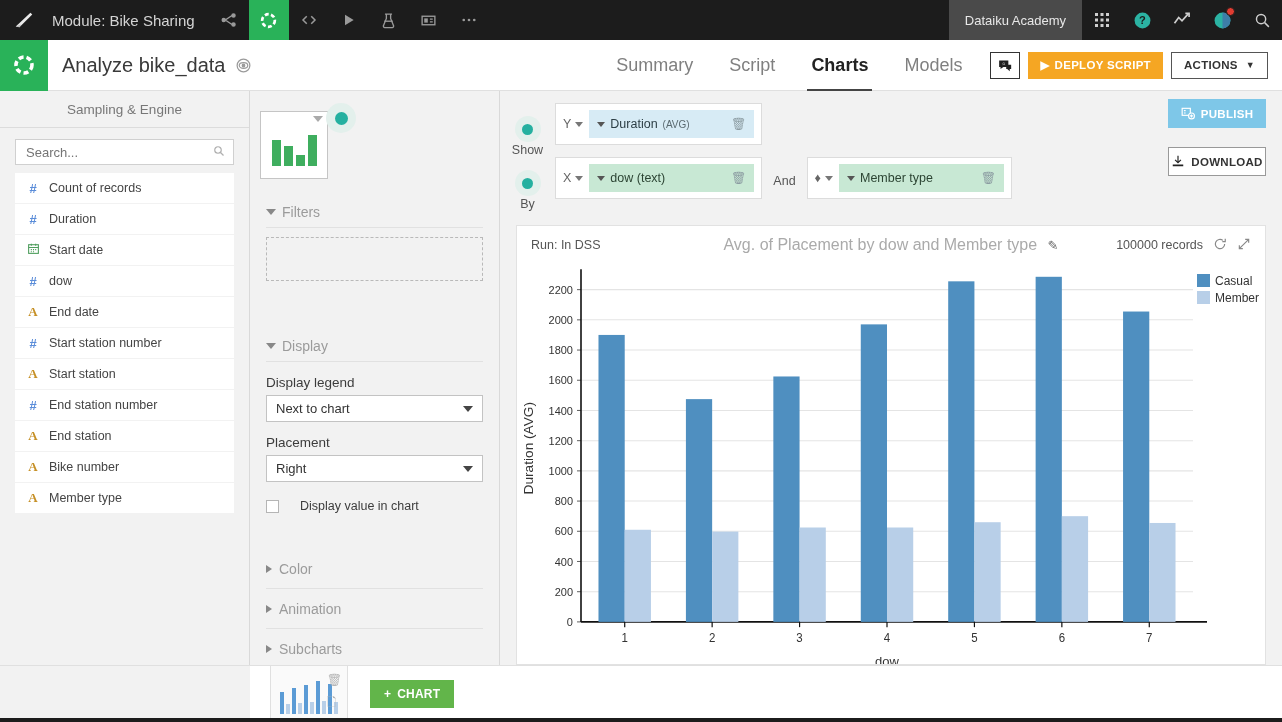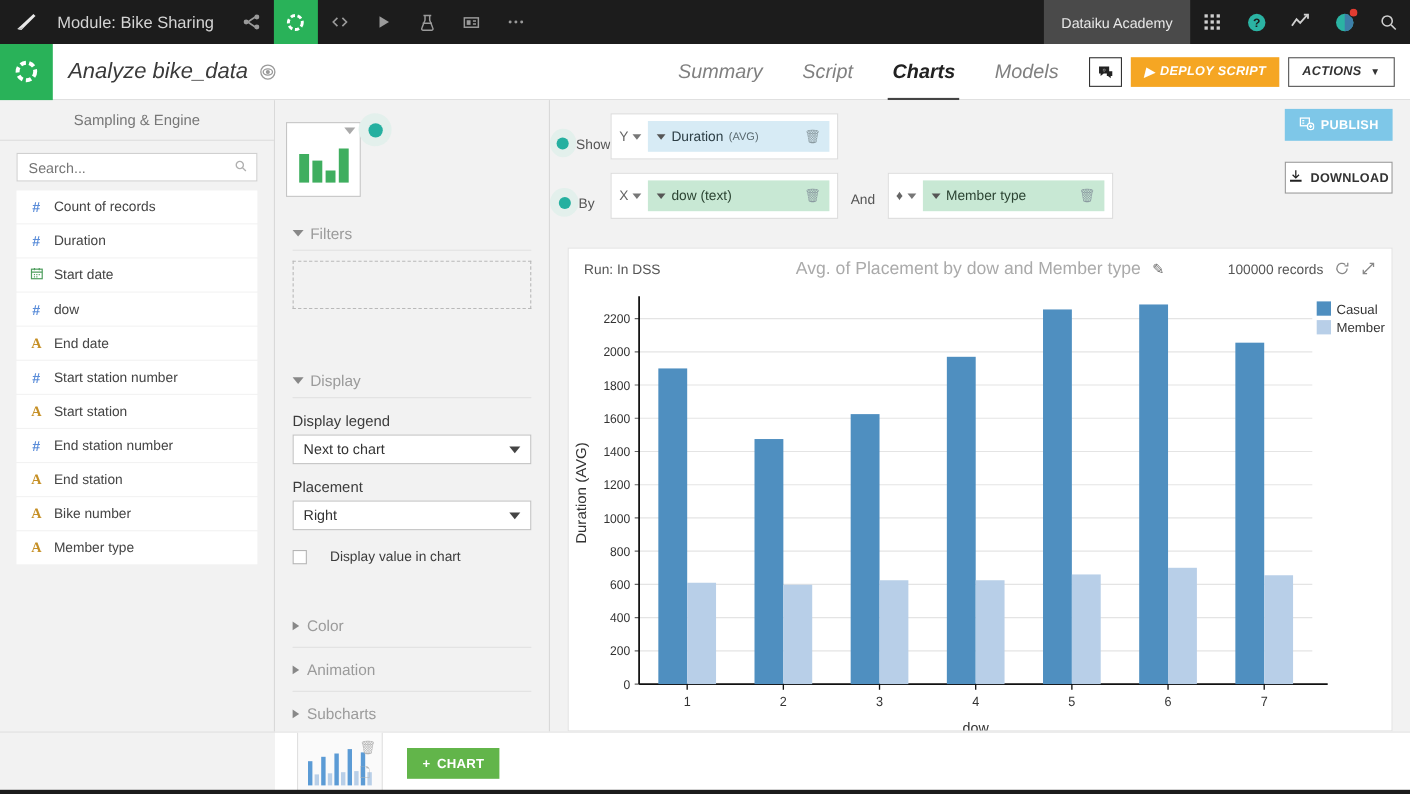--- a/index.html
+++ b/index.html
@@ -33,21 +33,21 @@
   }
   .tb-ico2 { width:40px; height:40px; display:flex; align-items:center; justify-content:center; color:#cfcfcf; position:relative; }
   .badge-dot {
     position:absolute; top:7px; right:7px; width:9px; height:9px; border-radius:50%;
     background:#e03c31; border:1px solid #1c1c1c;
   }
 
   
   .header2 {
     height:51px; background:#fff; display:flex; align-items:center;
-    border-bottom:1px solid #e0e0e0; position:relative;font-style:italic;
+    border-bottom:1px solid #e0e0e0; position:relative;
   }
   .h2-logo {
     width:48px; height:51px; background:#29b259; display:flex; align-items:center; justify-content:center;
   }
   .h2-title {
     font-size:20px; color:#3a3a3a; padding-left:14px; font-weight:400; white-space:nowrap;
   }
   .h2-eye { margin-left:10px; color:#9a9a9a; display:flex; align-items:center; }
   .h2-nav { margin-left:auto; display:flex; align-items:center; height:51px; }
   .h2-tab {
@@ -151,21 +151,21 @@
     display:flex; align-items:center; gap:7px; font-size:14px; color:#9b9b9b;
     padding:12px 0 11px; border-bottom:1px solid #e1e1e1;
   }
 
   
   .rightarea { flex:1; background:#f2f2f2; position:relative; display:flex; flex-direction:column; min-width:0; }
 
   .dropzones { display:flex; padding:12px 0 0 0; position:relative; }
   .dz-col { display:flex; flex-direction:column; }
   .dz-badges { width:55px; flex:none; }
-  .dz-badge-row { height:54px; display:flex; flex-direction:row; align-items:center; justify-content:flex-start; }
+  .dz-badge-row { height:54px; display:flex; flex-direction:column; align-items:center; justify-content:flex-end; }
   .glow {
     width:26px; height:26px; border-radius:50%; background:#e3f0ec;
     display:flex; align-items:center; justify-content:center;
   }
   .glow i { width:11px;height:11px;border-radius:50%; background:#25b0a0; display:block; }
   .dz-cap { font-size:12.5px; color:#555; margin-top:1px; }
   .dz-row { display:flex; align-items:flex-start; gap:0; }
   .dz-box {
     border:1px solid #dcdcdc; background:#fff; height:42px; display:flex; align-items:center;
     padding:0 7px; gap:6px;

